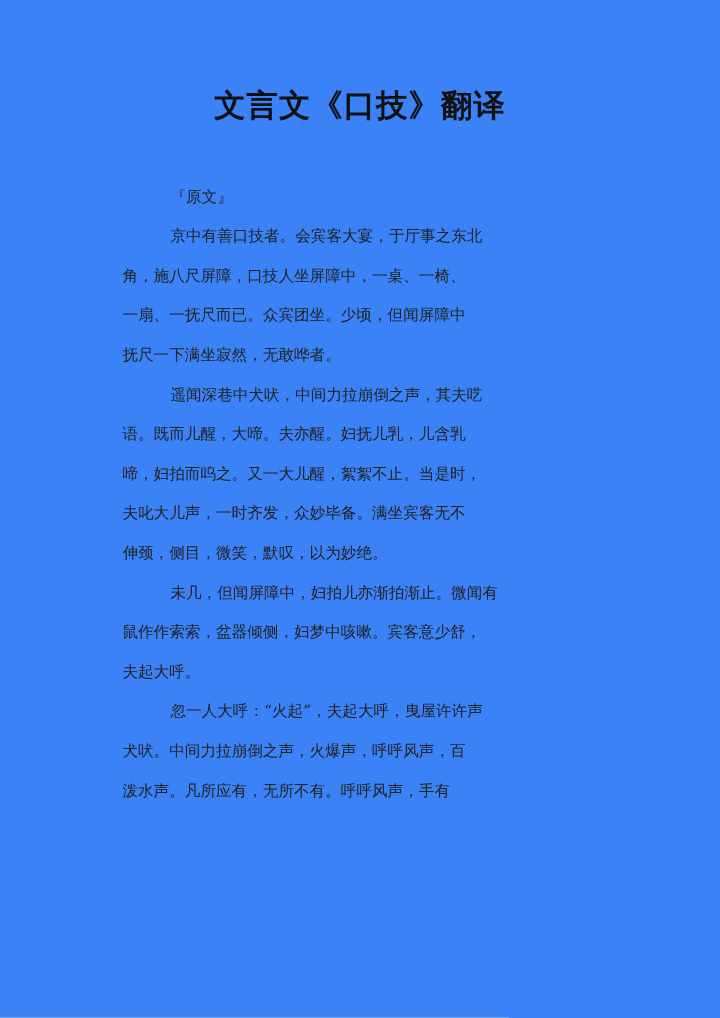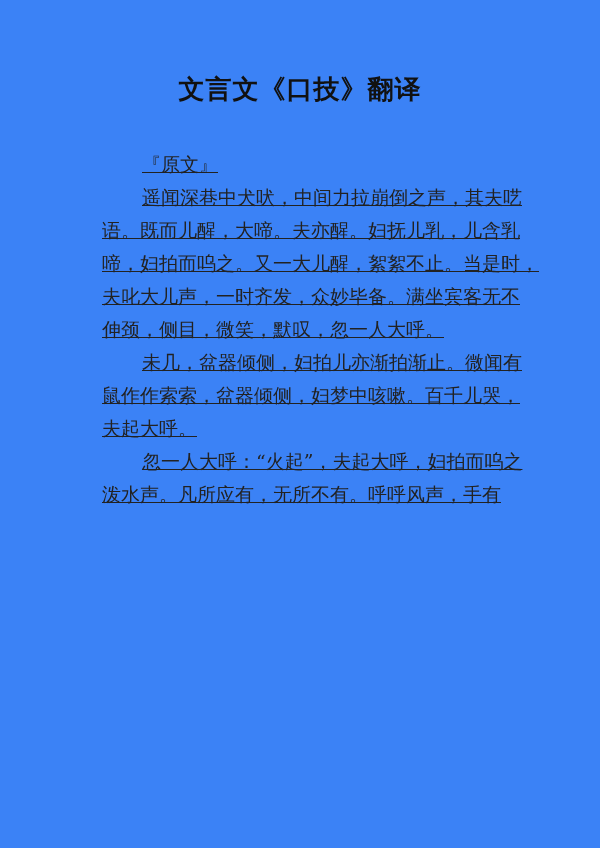--- a/index.html
+++ b/index.html
@@ -5,50 +5,56 @@
   html, body { margin: 0; padding: 0; background: #ffffff; }
   body { width: 600px; height: 848px; overflow: hidden; position: relative; }
   .page { position: absolute; left: 0; top: 0; width: 600px; height: 848px; background: #3b82f6; }
   .title {
     position: absolute; left: 0; top: 72px; width: 600px; text-align: center;
     font-family: "DejaVu Sans", sans-serif; font-weight: bold; font-size: 26px;
     color: #111; letter-spacing: 1px; line-height: 34px;
   }
   .body {
     position: absolute; left: 102px; top: 148px; width: 400px;
-    font-family: "DejaVu Serif", serif; font-size: 19px; color: #222;
+    font-family: "DejaVu Serif", serif; font-size: 13px; color: #222;
     line-height: 33px;
-    text-decoration: underline;
   }
   .line { white-space: nowrap; height: 33px; }
   .indent { padding-left: 40px; }
   .heading { padding-left: 40px; }
 </style>
 </head>
 <body>
 
 <div class="page">
   <div class="title">文言文《口技》翻译</div>
 
   <div class="body">
     <div class="line heading">『原文』</div>
 
+    <div>
+      <div class="line indent">京中有善口技者。会宾客大宴，于厅事之东北</div>
+      <div class="line">角，施八尺屏障，口技人坐屏障中，一桌、一椅、</div>
+      <div class="line">一扇、一抚尺而已。众宾团坐。少顷，但闻屏障中</div>
+      <div class="line">抚尺一下满坐寂然，无敢哗者。</div>
+    </div>
 
     <div>
       <div class="line indent">遥闻深巷中犬吠，中间力拉崩倒之声，其夫呓</div>
       <div class="line">语。既而儿醒，大啼。夫亦醒。妇抚儿乳，儿含乳</div>
       <div class="line">啼，妇拍而呜之。又一大儿醒，絮絮不止。当是时，</div>
       <div class="line">夫叱大儿声，一时齐发，众妙毕备。满坐宾客无不</div>
-      <div class="line">伸颈，侧目，微笑，默叹，忽一人大呼。</div>
+      <div class="line">伸颈，侧目，微笑，默叹，以为妙绝。</div>
     </div>
 
     <div>
-      <div class="line indent">未几，盆器倾侧，妇拍儿亦渐拍渐止。微闻有</div>
-      <div class="line">鼠作作索索，盆器倾侧，妇梦中咳嗽。百千儿哭，</div>
+      <div class="line indent">未几，但闻屏障中，妇拍儿亦渐拍渐止。微闻有</div>
+      <div class="line">鼠作作索索，盆器倾侧，妇梦中咳嗽。宾客意少舒，</div>
       <div class="line">夫起大呼。</div>
     </div>
 
     <div>
-      <div class="line indent">忽一人大呼：“火起”，夫起大呼，妇拍而呜之</div>
+      <div class="line indent">忽一人大呼：“火起”，夫起大呼，曳屋许许声</div>
+      <div class="line">犬吠。中间力拉崩倒之声，火爆声，呼呼风声，百</div>
       <div class="line">泼水声。凡所应有，无所不有。呼呼风声，手有</div>
     </div>
   </div>
 </div>
 
 </body></html>

